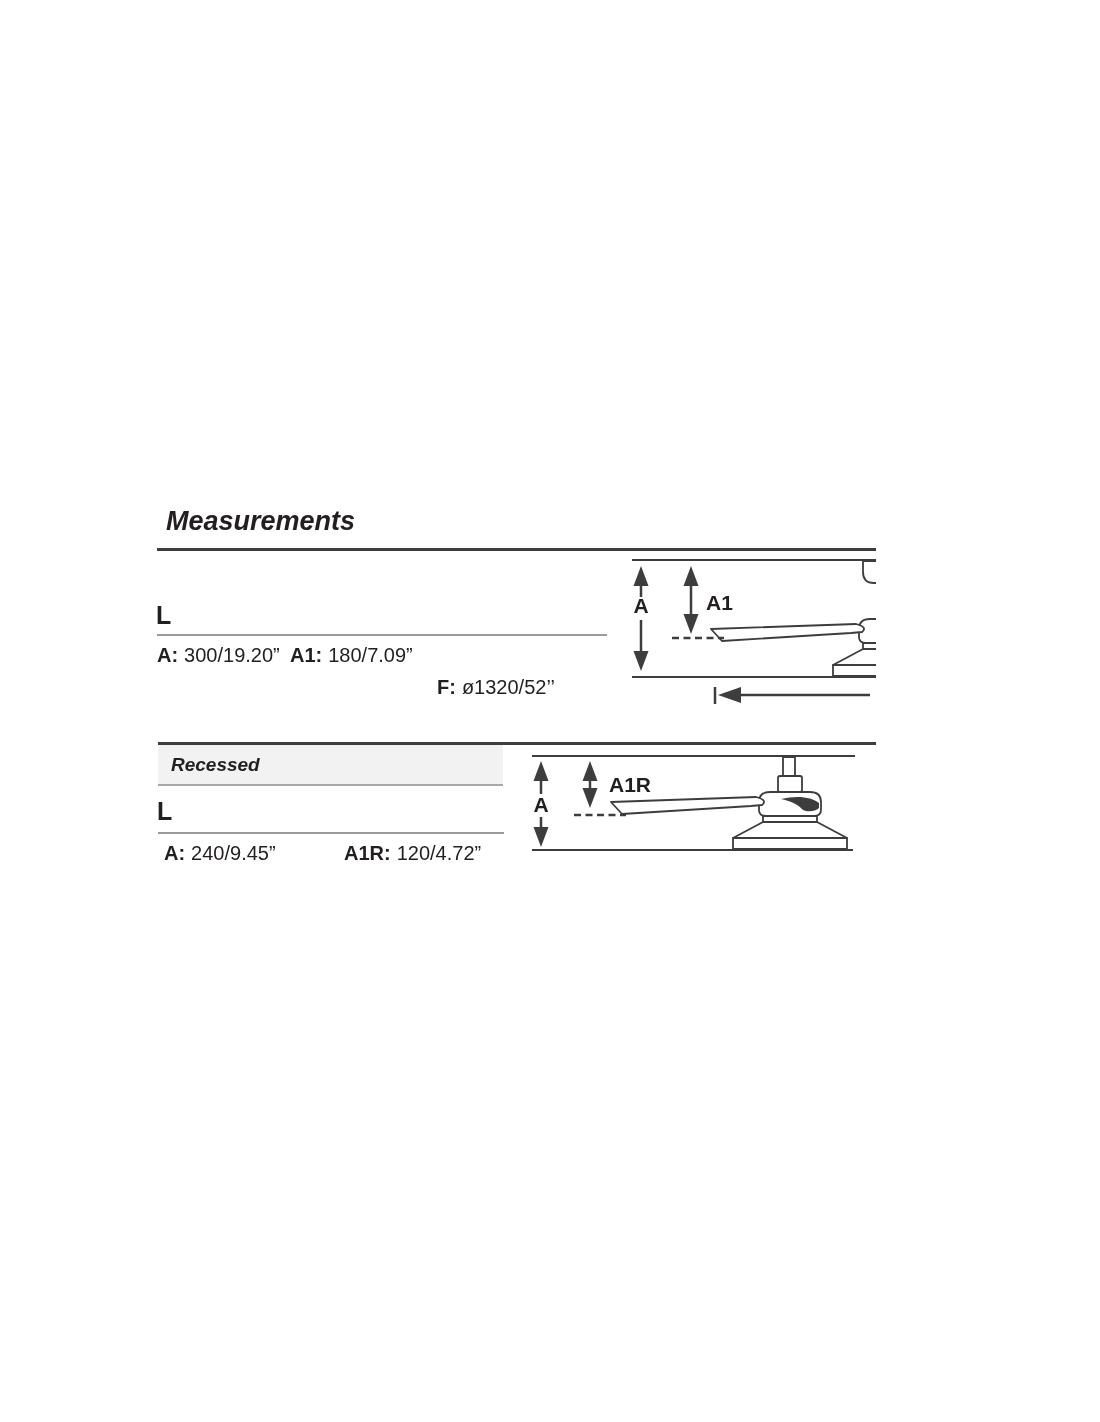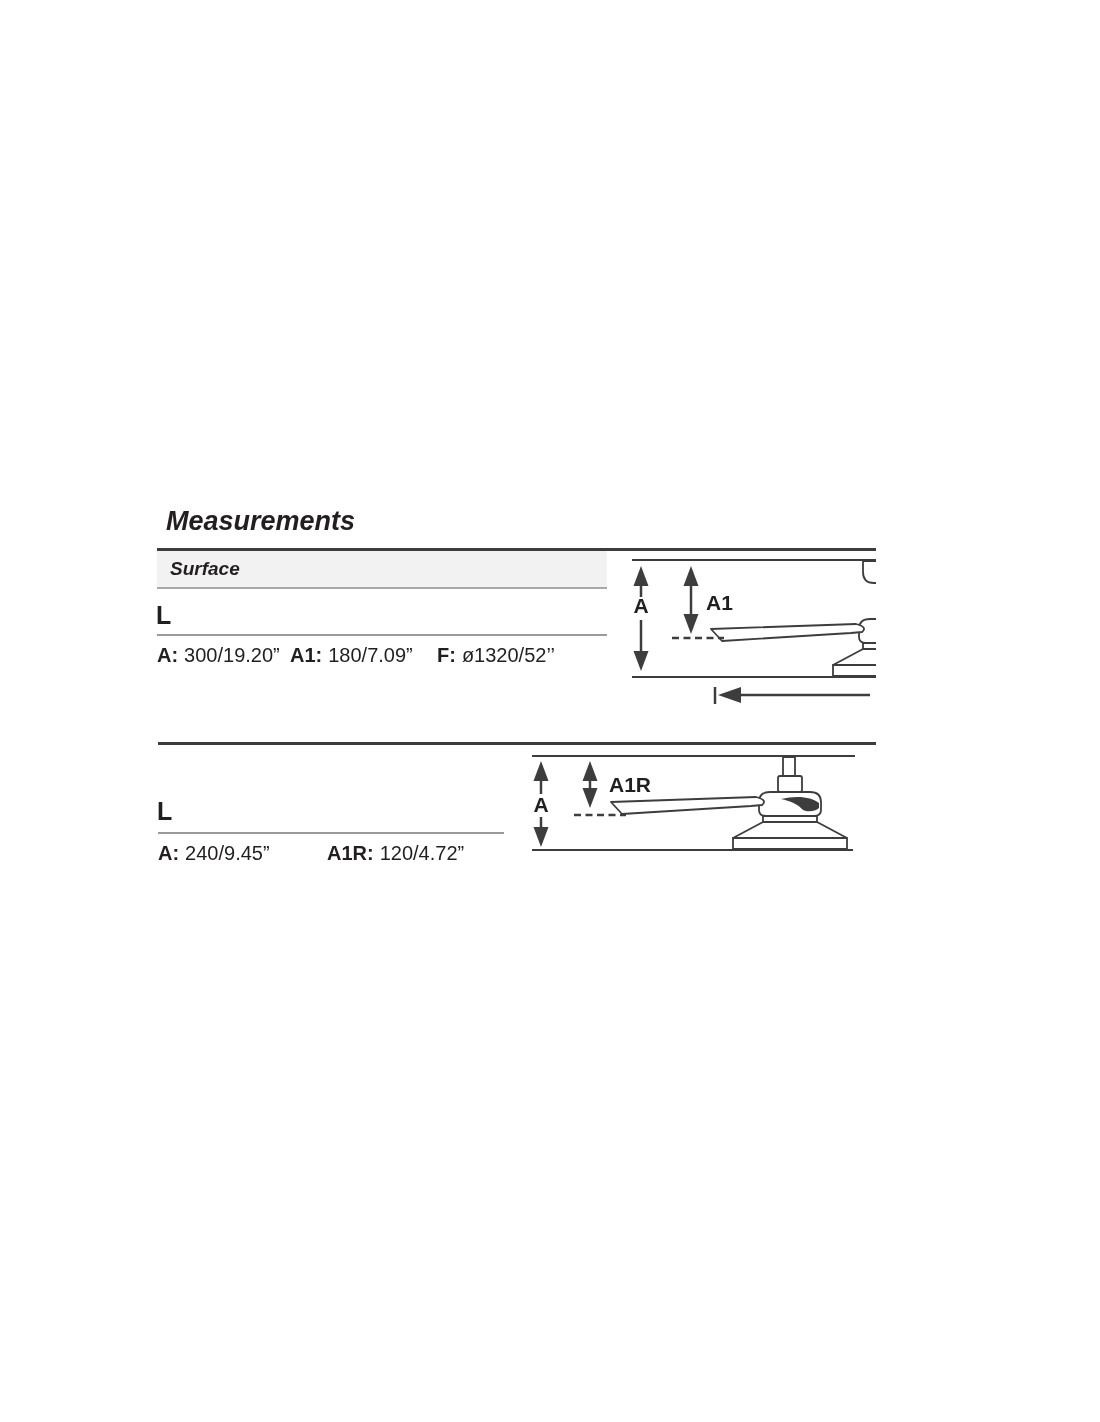--- a/index.html
+++ b/index.html
@@ -43,44 +43,44 @@
   svg .frag{fill:#4a4a4a;}
 </style>
 </head>
 <body>
 
 <div class="page">
 
   <h1 class="title">Measurements</h1>
 
   <div class="rule" style="left:157px;top:548px;width:791px;"></div>
-  <div class="section-bar" style="left:157px;top:551px;width:450px;height:36px;">
-    <span class="section-label">Surface</span>
-  </div>
   <div class="model" style="left:156px;top:603px;">L</div>
   <div class="rule gray" style="left:157px;top:634px;width:450px;"></div>
 
   <div class="spec" style="left:157px;top:644px;">
     <span class="spec-label">A:</span><span>300/19.20”</span>
   </div>
   <div class="spec" style="left:290px;top:644px;text-align:right;">
     <span class="spec-label">A1:</span><span>180/7.09”</span>
   </div>
-  <div class="spec" style="left:437px;top:644px;text-align:center;">
+  <div class="spec" style="left:437px;top:676px;text-align:center;">
     <span class="spec-label">F:</span><span>ø1320/52’’</span>
   </div>
 
   <div class="rule" style="left:158px;top:742px;width:719px;"></div>
+  <div class="section-bar" style="left:158px;top:745px;width:345px;height:39px;">
+    <span class="section-label">Recessed</span>
+  </div>
   <div class="model" style="left:157px;top:799px;">L</div>
   <div class="rule gray" style="left:158px;top:832px;width:346px;"></div>
 
-  <div class="spec" style="left:158px;top:842px;">
+  <div class="spec" style="left:164px;top:842px;">
     <span class="spec-label">A:</span><span>240/9.45”</span>
   </div>
-  <div class="spec" style="left:327px;top:842px;">
+  <div class="spec" style="left:344px;top:842px;">
     <span class="spec-label">A1R:</span><span>120/4.72”</span>
   </div>
 
   <svg class="abs" style="left:0;top:0;" width="1100" height="1422" viewBox="0 0 1100 1422">
     <defs>
 
       <g id="fan-body">
         <path class="s" d="M0,18 L0,10 Q0,0 11,0 L51,0 Q62,0 62,10 L62,18 Q62,24 55,24 L7,24 Q0,24 0,18 Z"></path>
         <path class="s" d="M-148,10 L-3,5 Q9,8 3,13 L-8,14 L-137,22 Z"></path>
         <path class="head" d="M22,7 C38,3 53,5 60,11 L60,16 C56,20 48,20 44,18 C39,12 31,9 22,7 Z"></path>

